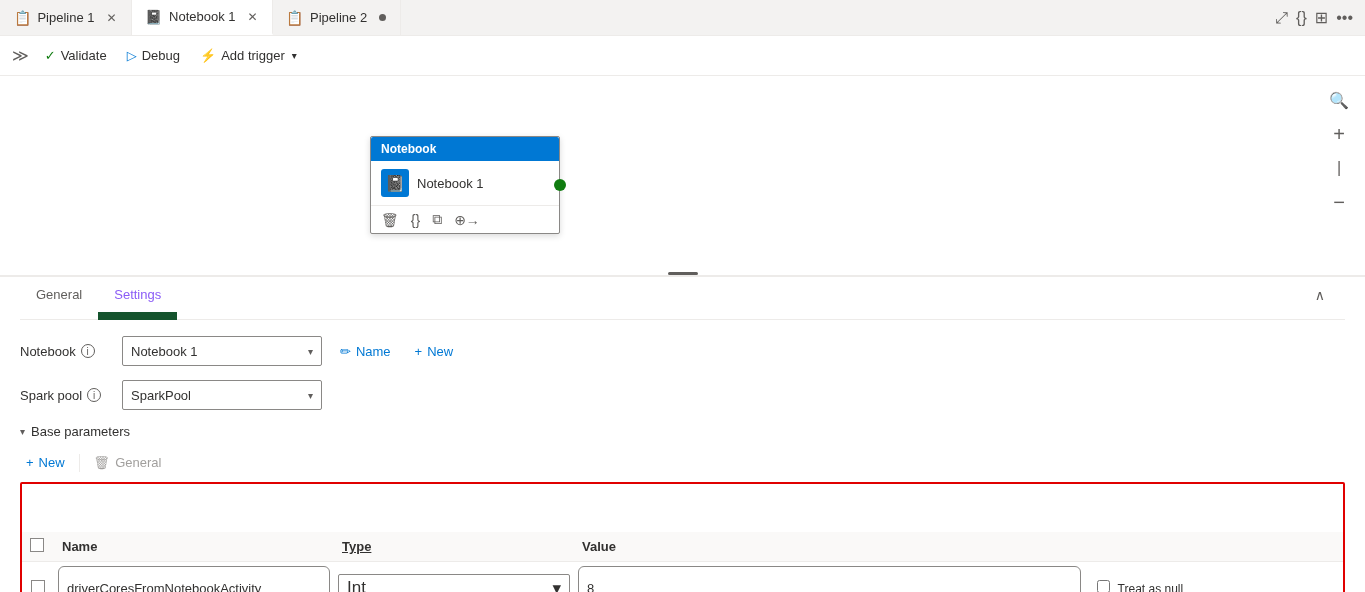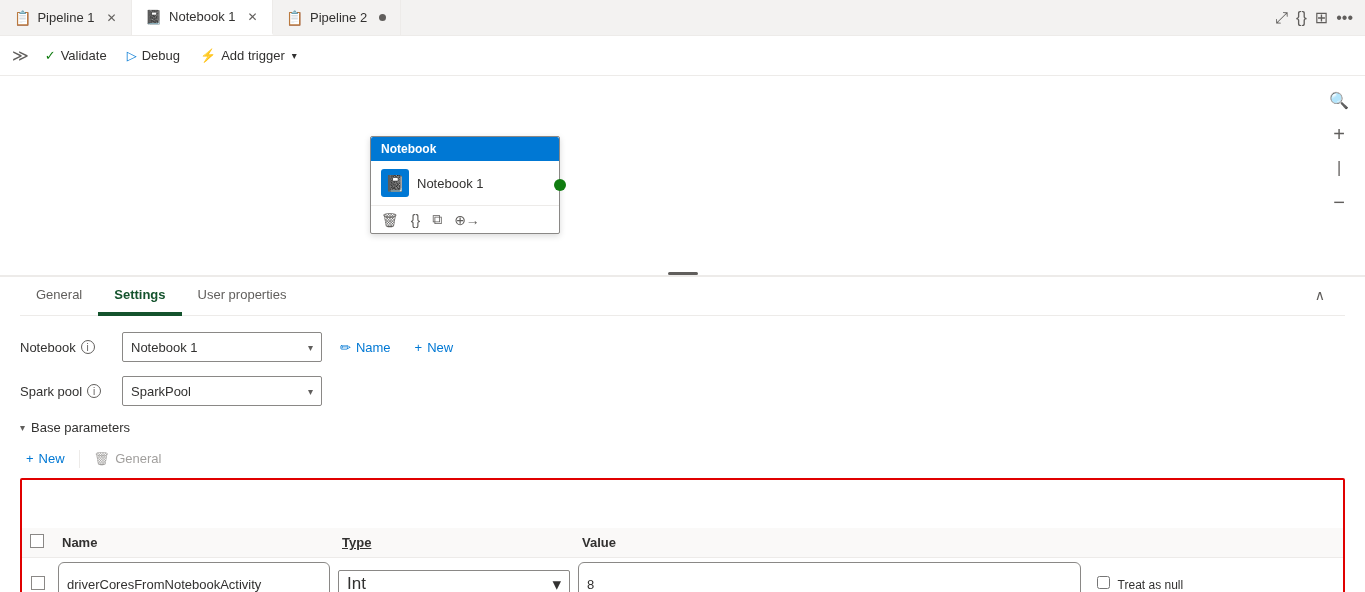--- a/index.html
+++ b/index.html
@@ -166,23 +166,23 @@
     }
     .nav-tab {
       padding: 10px 16px;
       cursor: pointer;
       font-size: 13px;
       color: #605e5c;
       border-bottom: 2px solid transparent;
       margin-bottom: -1px;
     }
     .nav-tab.active {
-      color: #14532d;
-      border-bottom: 4px solid #14532d;
-      font-weight: 700;
+      color: #8b5cf6;
+      border-bottom: 8px solid #14532d;
+      font-weight: 400;
     }
 
     .panel-content {
       padding: 16px 0;
     }
     .form-row {
       display: flex;
       align-items: center;
       margin-bottom: 14px;
       gap: 12px;
@@ -450,23 +450,20 @@
 </div>
 
 <div class="bottom-panel-container">
   <div class="bottom-panel">
     <div class="tabs-nav" style="position:relative;">
       <div class="nav-tab">
         <span>General</span>
       </div>
       <div class="nav-tab active">
         <span>Settings</span>
-      </div>
-      <div class="nav-tab">
-        <span>User properties</span>
       </div>
       <span class="panel-collapse">∧</span>
     </div>
 
     <div class="panel-content">
 
       <div class="form-row">
         <div class="form-label">
           <span>Notebook</span>
           <div class="info-icon">i</div>

